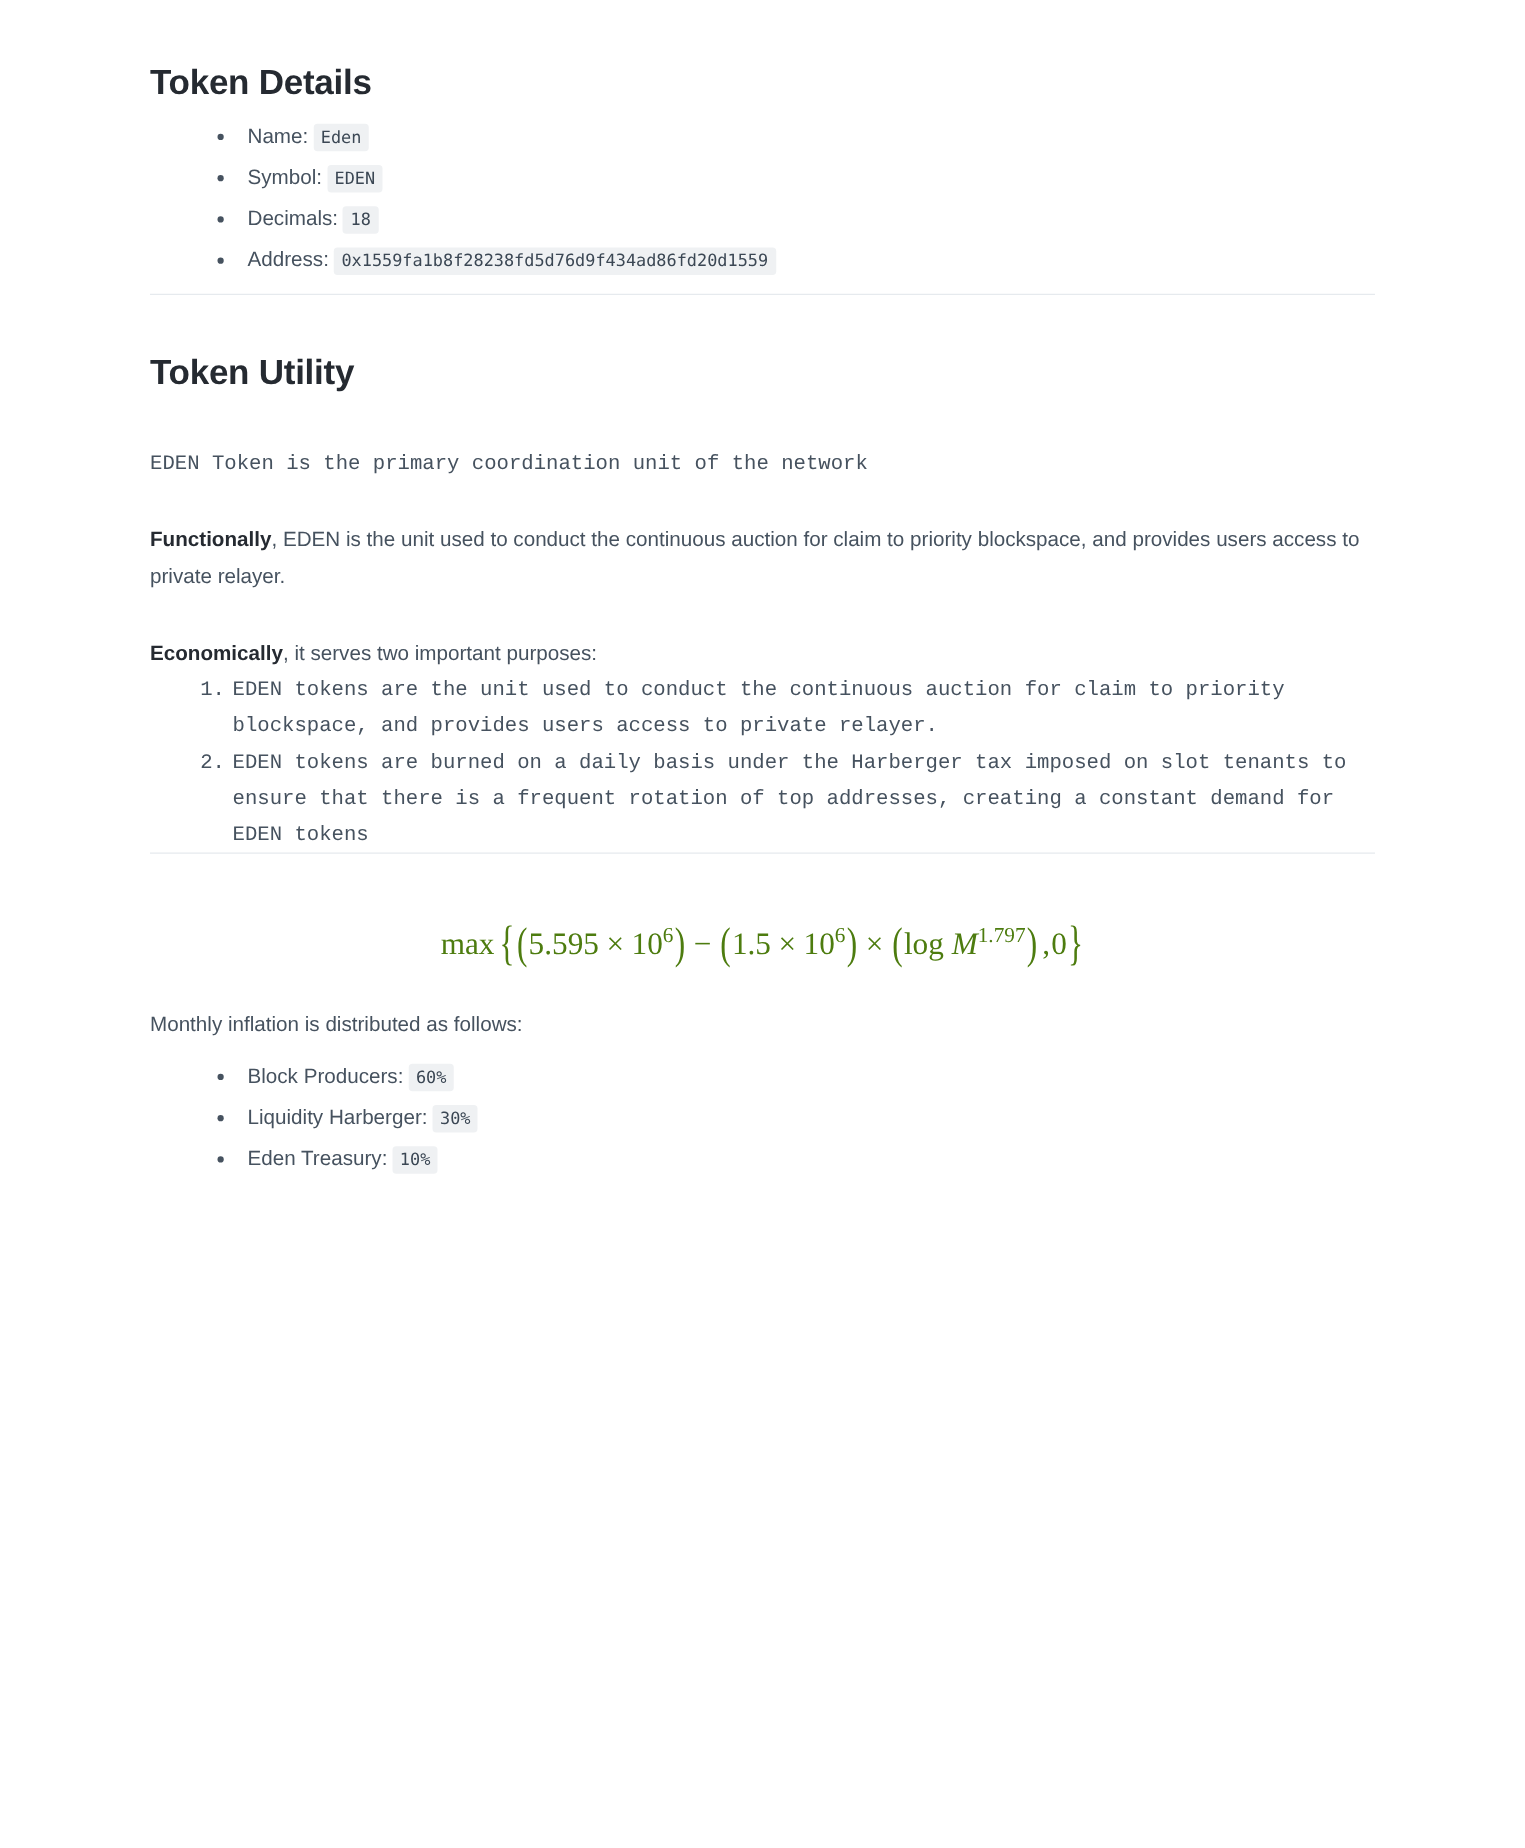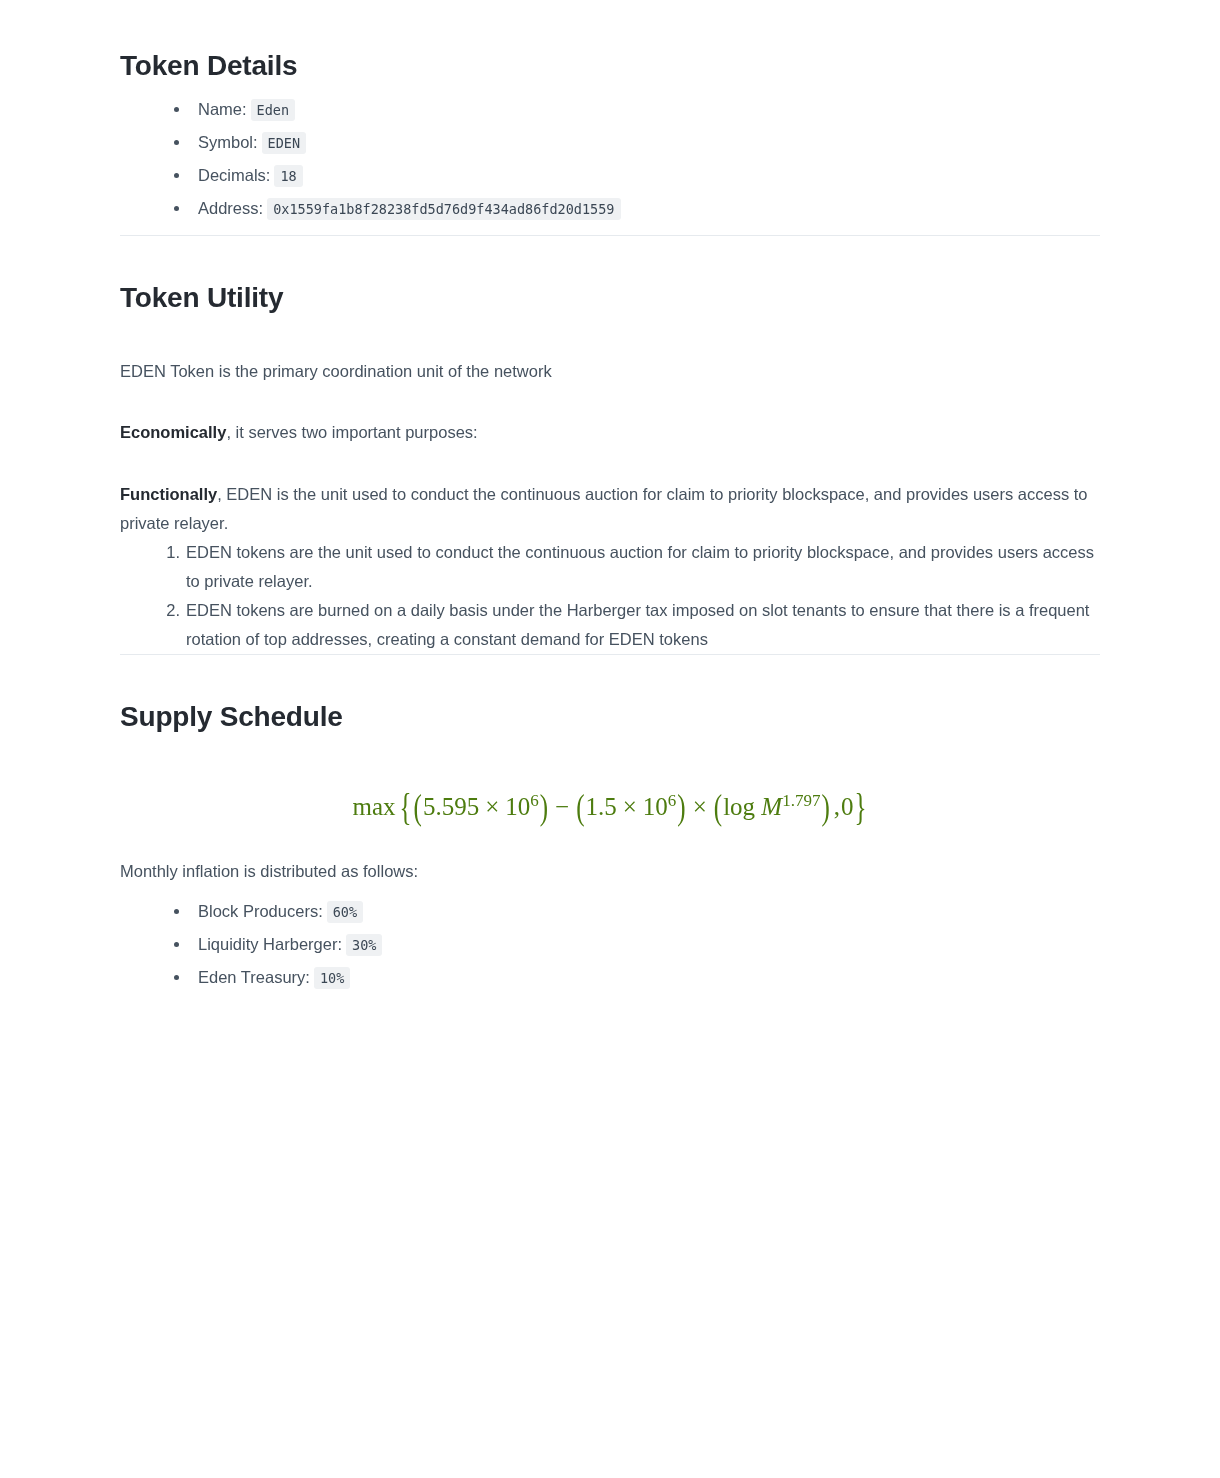--- a/index.html
+++ b/index.html
@@ -32,21 +32,21 @@
   .h-token-utility { padding-top: 44px; }
   .h-supply-schedule { padding-top: 44px; }
 
   
   p.body-text {
     font-size: 16.5px;
     line-height: 1.75;
     color: #46525f;
     margin: 0;
   }
-  .p-intro   { padding-top: 42px; }
+  .p-intro   { padding-top: 42px; font-family: Liberation Mono, monospace; }
   .p-func    { padding-top: 33px; }
   .p-econ    { padding-top: 33px; }
   .p-supply  { padding-top: 42px; }
   .p-monthly { padding-top: 38px; }
 
   p.body-text b, p.body-text strong {
     font-weight: 700;
     color: #252a31;
   }
 
@@ -95,21 +95,21 @@
   }
   ol.numbered-list > li::before {
     content: counter(olcount) ".";
     position: absolute;
     left: -6px;
     top: 0;
     width: 24px;
     text-align: right;
     color: #46525f;
   }
-  .ol-economic { padding-top: 24px; }
+  .ol-economic { padding-top: 24px; font-family: Liberation Mono, monospace; }
 
   
   code.chip {
     font-family: "DejaVu Sans Mono", monospace;
     font-size: 13.5px;
     background: #eff1f3;
     color: #3b4754;
     border-radius: 3px;
     padding: 3px 6px;
     margin-left: 4px;
@@ -183,36 +183,35 @@
       <span>Address:</span><code class="chip">0x1559fa1b8f28238fd5d76d9f434ad86fd20d1559</code>
     </li>
   </ul>
 
   <hr class="divider hr-after-details">
 
   <h2 class="section-heading h-token-utility">Token Utility</h2>
 
   <p class="body-text p-intro">EDEN Token is the primary coordination unit of the network</p>
 
+  <p class="body-text p-func">
+    <b>Functionally</b><span>, EDEN is the unit used to conduct the continuous auction for claim to priority blockspace, and provides users access to private relayer.</span>
+  </p>
+
   <p class="body-text p-econ">
     <b>Economically</b><span>, it serves two important purposes:</span>
-  </p>
-
-  <p class="body-text p-func">
-    <b>Functionally</b><span>, EDEN is the unit used to conduct the continuous auction for claim to priority blockspace, and provides users access to private relayer.</span>
   </p>
 
   <ol class="numbered-list ol-economic">
     <li>EDEN tokens are the unit used to conduct the continuous auction for claim to priority blockspace, and provides users access to private relayer.</li>
     <li>EDEN tokens are burned on a daily basis under the Harberger tax imposed on slot tenants to ensure that there is a frequent rotation of top addresses, creating a constant demand for EDEN tokens</li>
   </ol>
 
   <hr class="divider hr-after-utility">
 
-  <h2 class="section-heading h-supply-schedule">Supply Schedule</h2>
 
 
   <div class="math-block">
     <span class="math" aria-label="inflation formula">
       <span class="mop">max</span><span class="brace tok">{</span><span class="paren tok">(</span><span>5.595</span><span class="bin">×</span><span>10</span><sup>6</sup><span class="paren tok">)</span><span class="bin">−</span><span class="paren tok">(</span><span>1.5</span><span class="bin">×</span><span>10</span><sup>6</sup><span class="paren tok">)</span><span class="bin">×</span><span class="paren tok">(</span><span>log</span>&nbsp;<span class="mi">M</span><sup>1.797</sup><span class="paren tok">)</span><span class="comma">,</span><span>0</span><span class="brace tok">}</span>
     </span>
   </div>
 
   <p class="body-text p-monthly">Monthly inflation is distributed as follows:</p>
 

